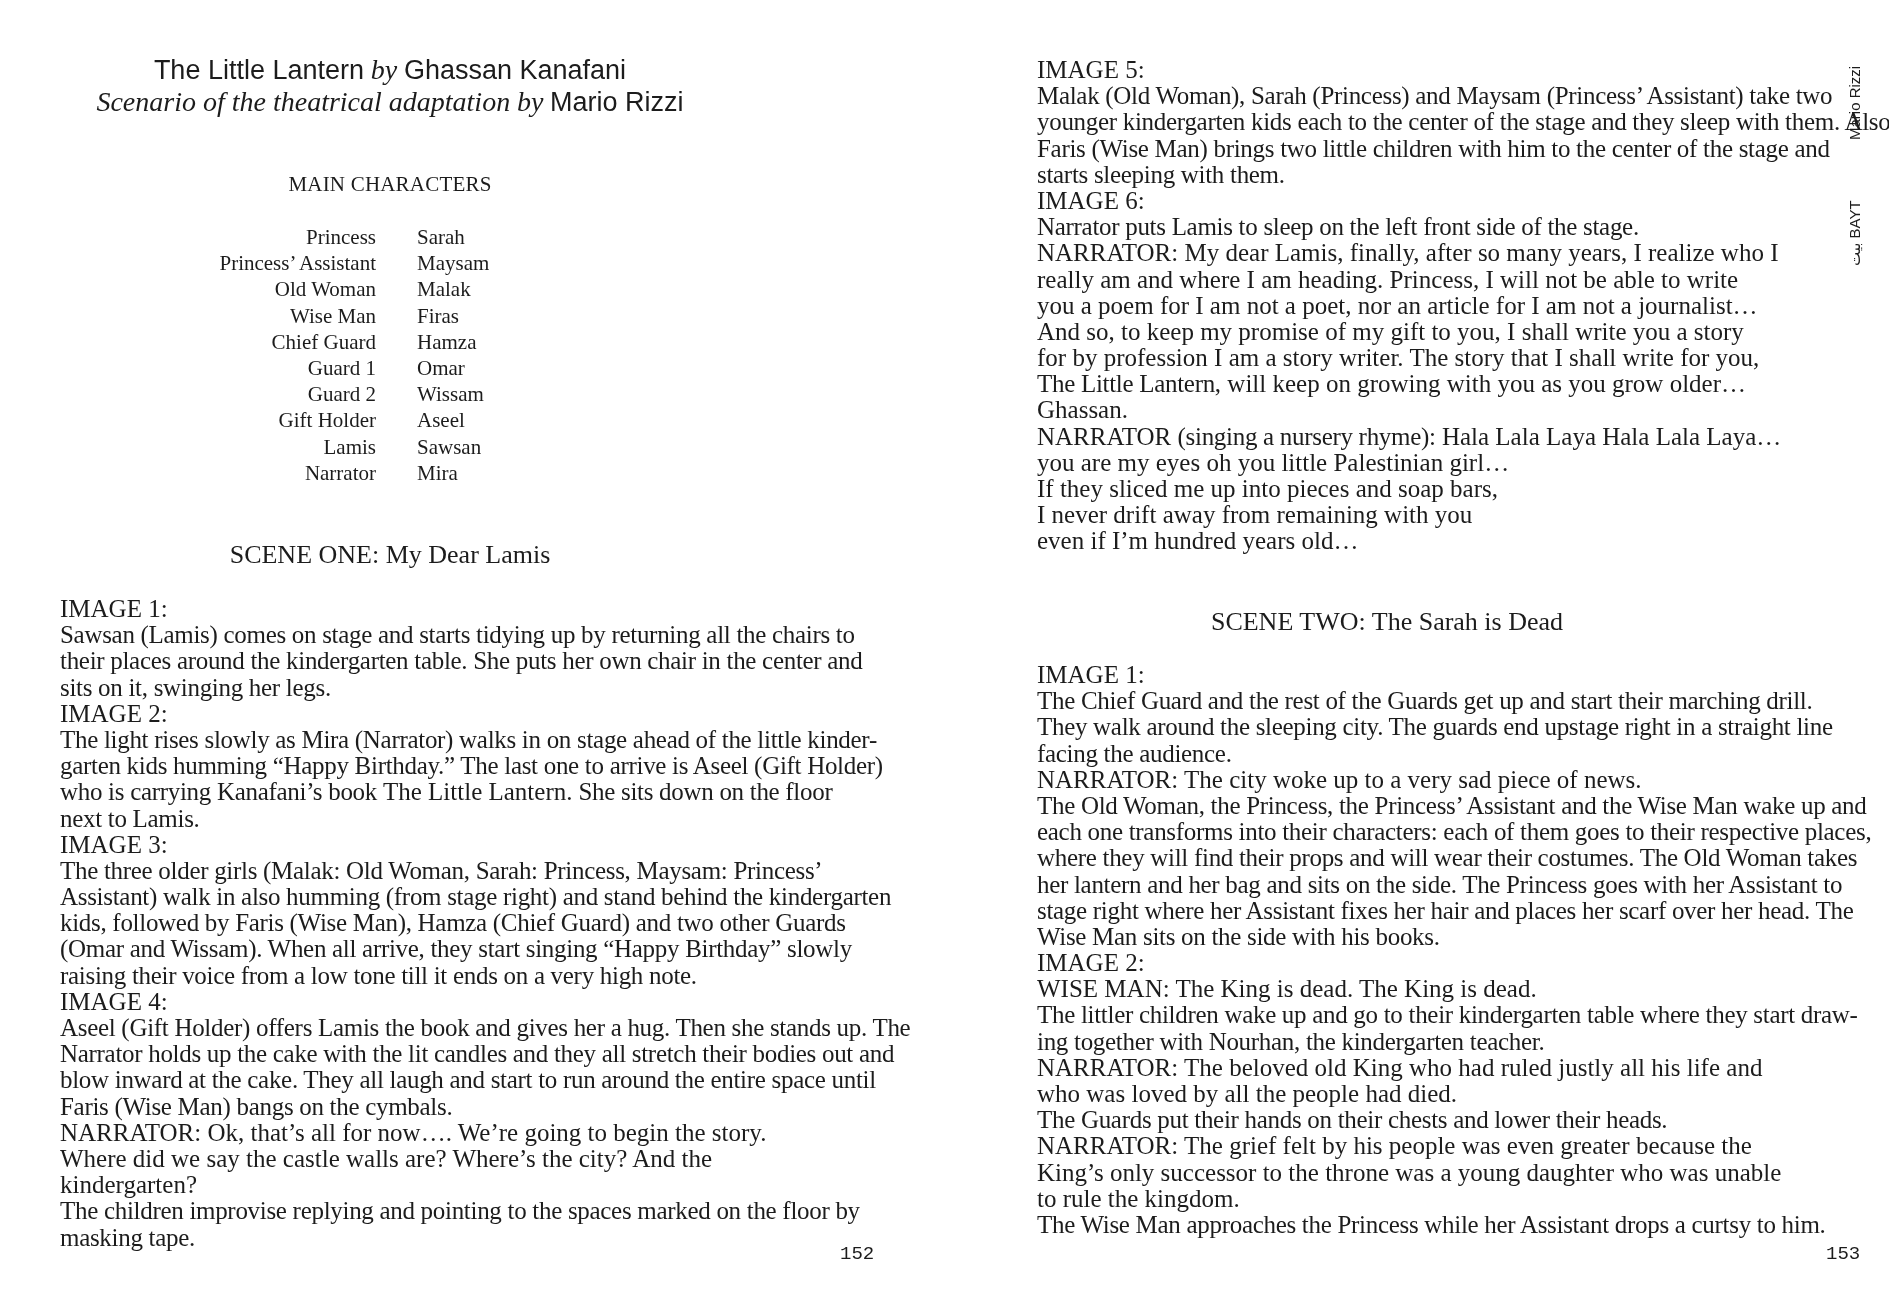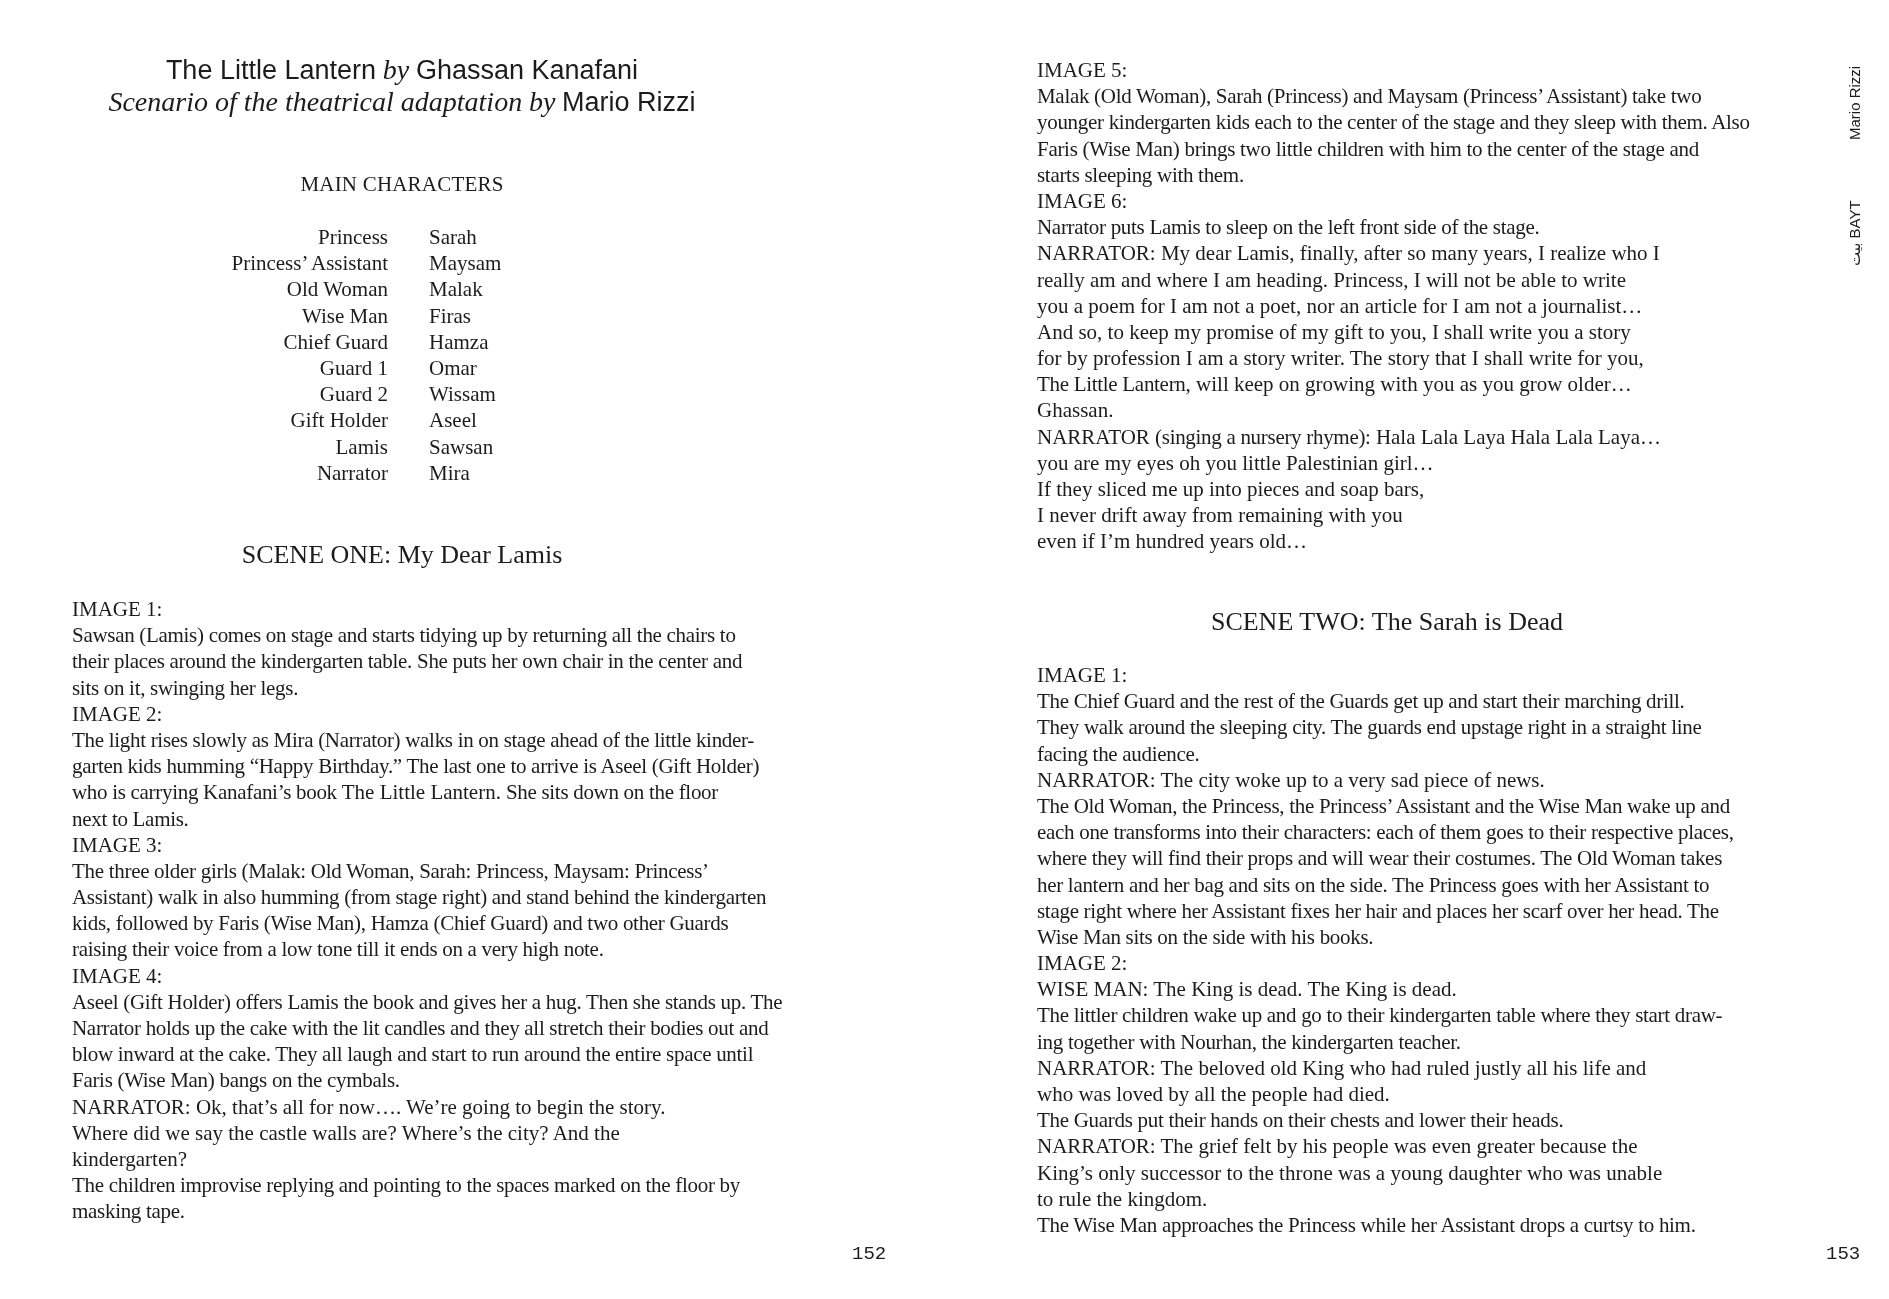--- a/index.html
+++ b/index.html
@@ -3,21 +3,21 @@
   <meta charset="utf-8">
   <style>
     html, body { margin: 0; padding: 0; background: #ffffff; }
     body {
       width: 1889px; height: 1299px; position: relative; overflow: hidden;
       color: #1c1c1c;
       font-family: "Liberation Serif", "DejaVu Serif", serif;
     }
     .spread { position: absolute; inset: 0; }
     .page { position: absolute; top: 0; height: 1299px; }
-    .page-left { left: 12px; width: 944px; }
+    .page-left { left: 0; width: 944px; }
     .page-right { left: 944px; width: 945px; }
 
     .sans { font-family: "Liberation Sans", "DejaVu Sans", sans-serif; }
 
     
     .title-block {
       position: absolute; left: 60px; width: 660px; top: 54px;
       text-align: center; font-size: 27px; line-height: 31px;
     }
     .title-block .line { white-space: nowrap; }
@@ -30,21 +30,21 @@
     .cast { position: absolute; top: 224px; left: 150px; width: 400px; }
     .cast-row { display: flex; height: 26.2px; font-size: 21px; line-height: 26px; }
     .cast-role { width: 226px; text-align: right; white-space: nowrap; }
     .cast-actor { margin-left: 41px; white-space: nowrap; }
 
     .scene-heading {
       position: absolute; font-size: 26px; text-align: center; white-space: nowrap;
     }
 
     .body-text {
-      position: absolute; font-size: 21px; line-height: 26.2px;
+      position: absolute; font-size: 25px; line-height: 26.2px;
     }
     .body-text .l { white-space: nowrap; display: block; height: 26.2px; }
     .body-text .stage { letter-spacing: -0.3px; }
 
     .page-number {
       position: absolute; font-size: 19px; top: 1228px;
       font-family: Liberation Mono, monospace;
       margin-top: 15px;
     }
     .running-header {
@@ -126,20 +126,21 @@
         <span class="l"><span class="stage">sits on it, swinging her legs.</span></span>
         <span class="l"><span>IMAGE 2:</span></span>
         <span class="l"><span class="stage">The light rises slowly as Mira (Narrator) walks in on stage ahead of the little kinder-</span></span>
         <span class="l"><span class="stage">garten kids humming “Happy Birthday.” The last one to arrive is Aseel (Gift Holder)</span></span>
         <span class="l"><span class="stage">who is carrying Kanafani’s book </span><span>The Little Lantern.</span><span class="stage"> She sits down on the floor</span></span>
         <span class="l"><span class="stage">next to Lamis.</span></span>
         <span class="l"><span>IMAGE 3:</span></span>
         <span class="l"><span class="stage">The three older girls (Malak: Old Woman, Sarah: Princess, Maysam: Princess’</span></span>
         <span class="l"><span class="stage">Assistant) walk in also humming (from stage right) and stand behind the kindergarten</span></span>
         <span class="l"><span class="stage">kids, followed by Faris (Wise Man), Hamza (Chief Guard) and two other Guards</span></span>
+        <span class="l"><span class="stage">(Omar and Wissam). When all arrive, they start singing “Happy Birthday” slowly</span></span>
         <span class="l"><span class="stage">raising their voice from a low tone till it ends on a very high note.</span></span>
         <span class="l"><span>IMAGE 4:</span></span>
         <span class="l"><span class="stage">Aseel (Gift Holder) offers Lamis the book and gives her a hug. Then she stands up. The</span></span>
         <span class="l"><span class="stage">Narrator holds up the cake with the lit candles and they all stretch their bodies out and</span></span>
         <span class="l"><span class="stage">blow inward at the cake. They all laugh and start to run around the entire space until</span></span>
         <span class="l"><span class="stage">Faris (Wise Man) bangs on the cymbals.</span></span>
         <span class="l"><span>NARRATOR: Ok, that’s all for now…. We’re going to begin the story.</span></span>
         <span class="l"><span>Where did we say the castle walls are? Where’s the city? And the</span></span>
         <span class="l"><span>kindergarten?</span></span>
         <span class="l"><span class="stage">The children improvise replying and pointing to the spaces marked on the floor by</span></span>

